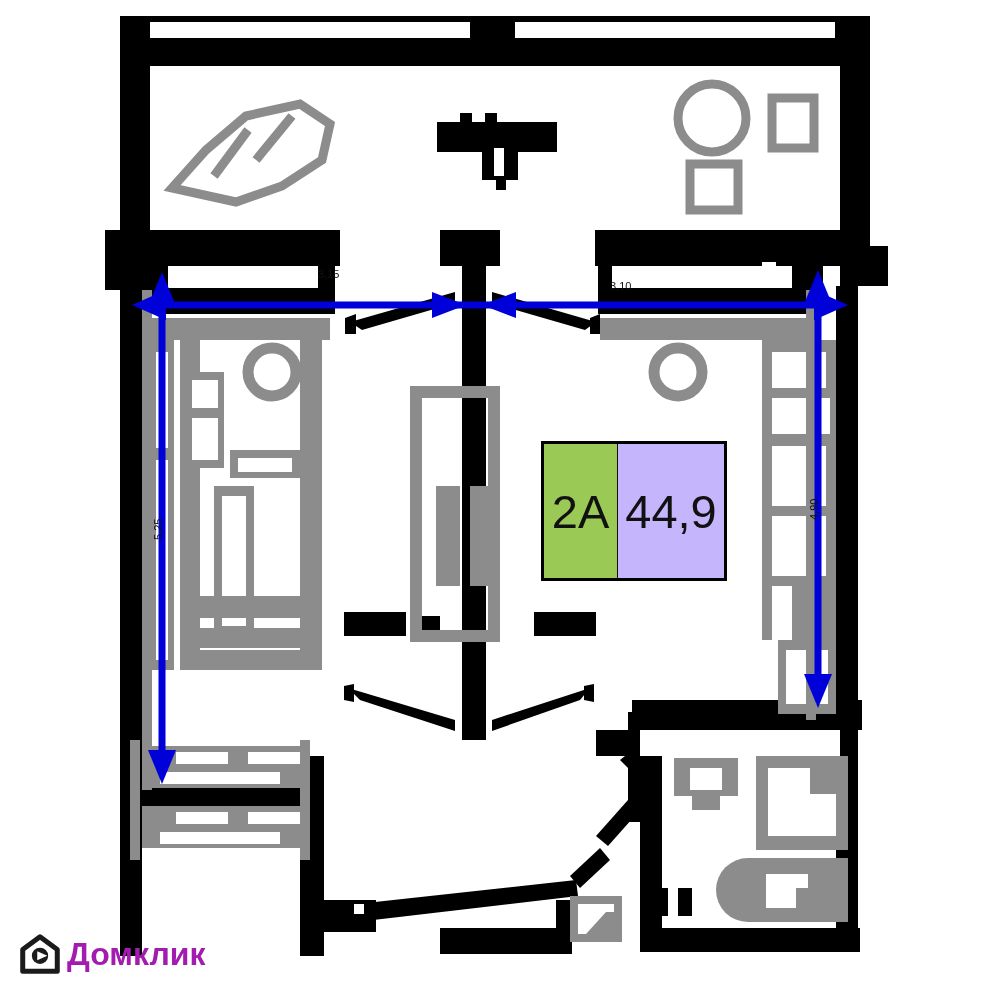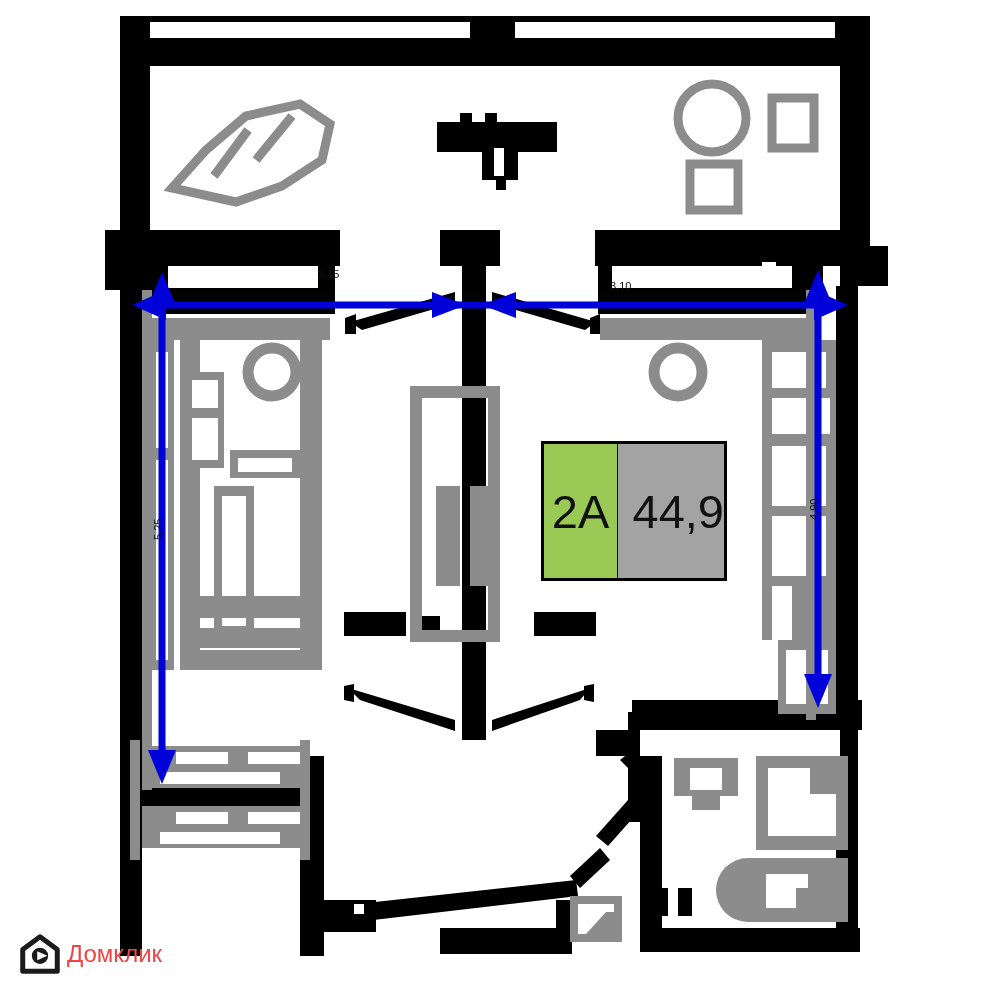--- a/index.html
+++ b/index.html
@@ -47,24 +47,24 @@
     box-sizing: border-box;
   }
   .area-badge .code-cell span {
     font-size: 47px;
     color: #111111;
     font-family: "Liberation Sans", sans-serif;
     line-height: 1;
   }
   .area-badge .area-cell {
     flex: 1;
-    background: #a3a3a3;
+    background: #c4b5fd;
     display: flex;
     align-items: center;
-    justify-content: flex-end;
+    justify-content: center;
   }
   .area-badge .area-cell span {
     font-size: 47px;
     color: #111111;
     font-family: "Liberation Sans", sans-serif;
     line-height: 1;
   }
   
   .logo {
     position: absolute;
@@ -74,23 +74,23 @@
     align-items: center;
     gap: 7px;
     height: 44px;
   }
   .logo .logo-mark {
     width: 40px;
     height: 40px;
     display: block;
   }
   .logo .logo-text {
-    font-size: 24px;
-    font-weight: normal;
-    color: #ef4444;
+    font-size: 32px;
+    font-weight: bold;
+    color: #a21caf;
     letter-spacing: 0px;
     font-family: "Liberation Sans", sans-serif;
     line-height: 1;
   }
   
   .dim-label {
     position: absolute;
     color: #111111;
     font-size: 11px;
     font-family: "Liberation Sans", sans-serif;

